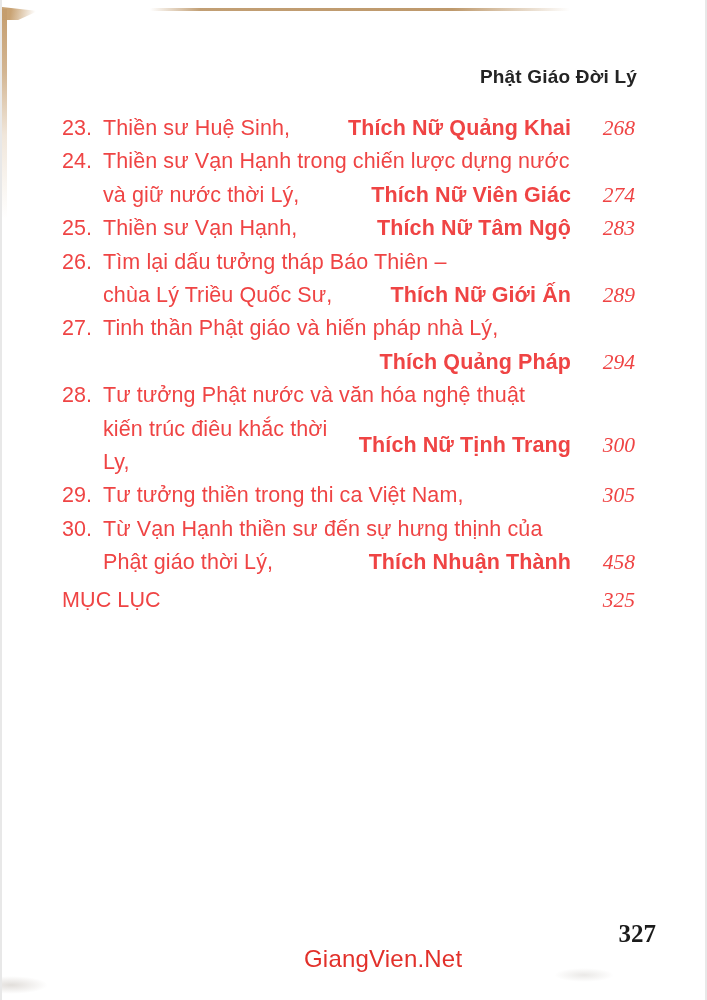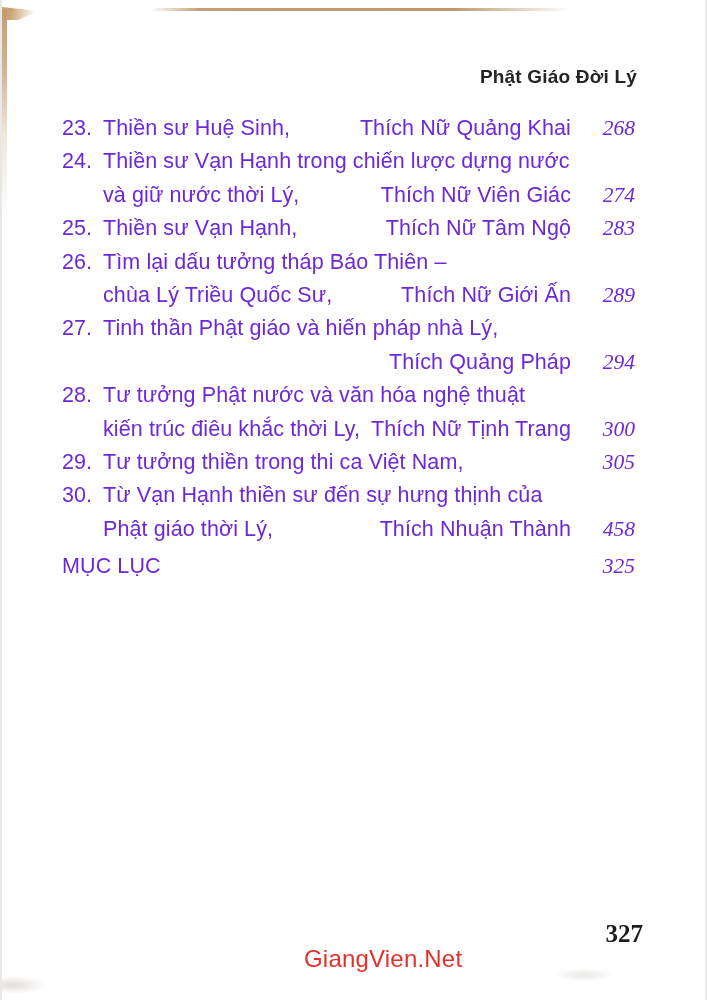--- a/index.html
+++ b/index.html
@@ -51,40 +51,40 @@
   }
 
   
   .toc {
     position:absolute; top:112px; left:60px; right:70px;
   }
   .toc-row {
     display:flex; align-items:center;
     min-height:33.4px;
     font-size:21.5px; line-height:33.4px;
-    color:#6d28d9;
+    color:#ef4444;
   }
   .toc-num  { flex:none; width:41px; }
   .toc-row.indent .toc-num { visibility:hidden; }
   .toc-title { flex:1 1 auto; letter-spacing:0.1px; }
   .toc-author {
-    flex:none; font-weight:400; white-space:nowrap;
+    flex:none; font-weight:700; white-space:nowrap;
     margin-left:2px; margin-right:18px; letter-spacing:0.1px;
   }
   .toc-page {
     flex:none; width:46px; text-align:right;
     font-family:"Liberation Serif", serif;
     font-size:21.5px;
     font-style:italic;
   }
   .toc-row.section { margin-top:4px; }
 
   
   .folio {
-    position:absolute; top:920px; right:62px;
+    position:absolute; top:920px; right:49px;
     font-family:"Liberation Serif", serif;
     font-size:25px; font-weight:600; color:#1b1b1b;
   }
   .watermark {
     position:absolute; top:945px; left:302px;
     font-size:24px; font-weight:400;
     letter-spacing:0.2px;
   }
 </style>
 </head>

